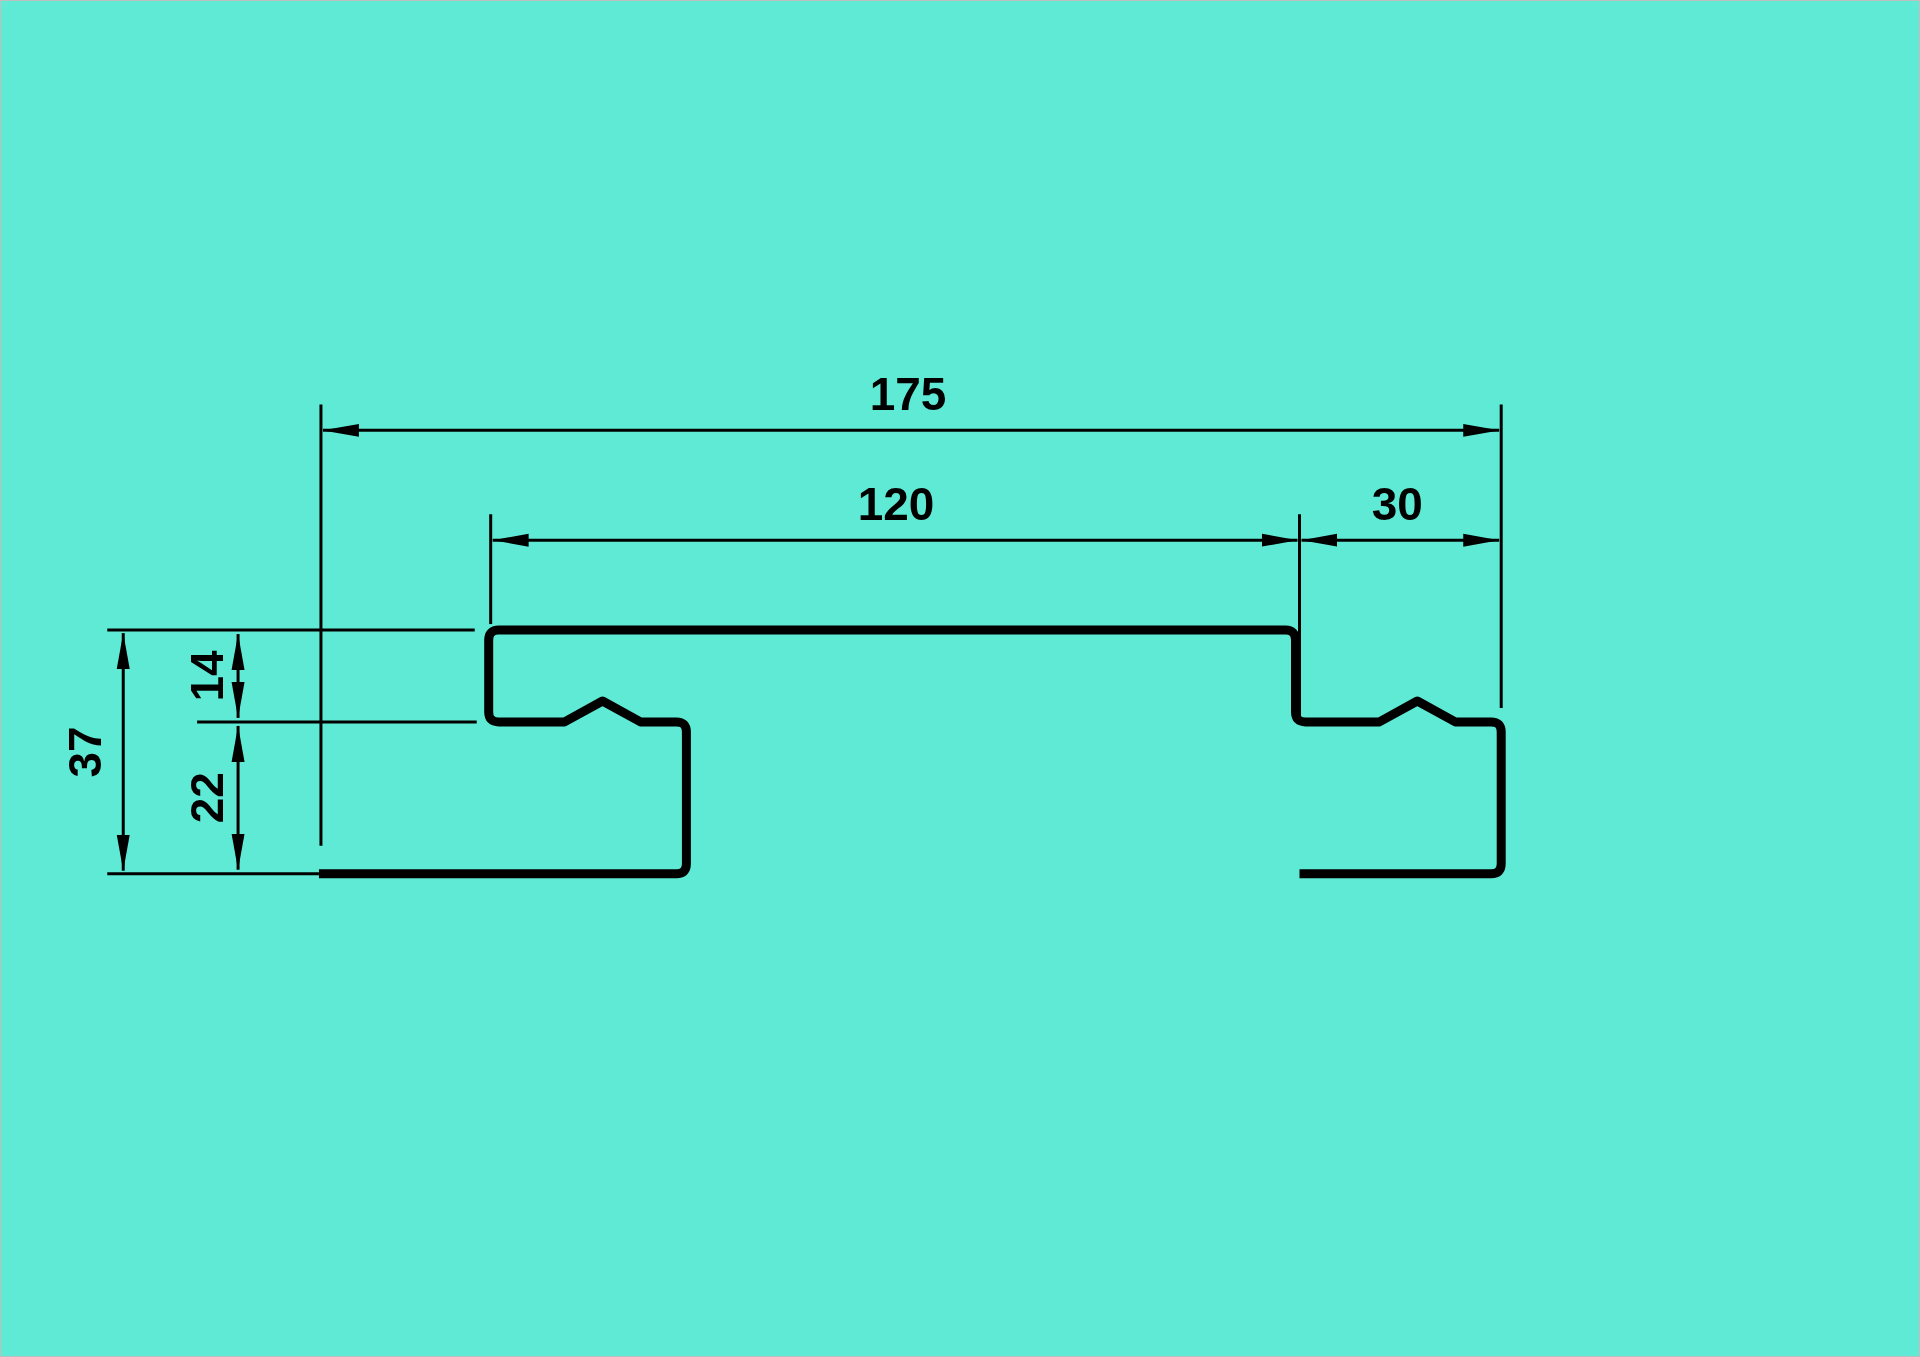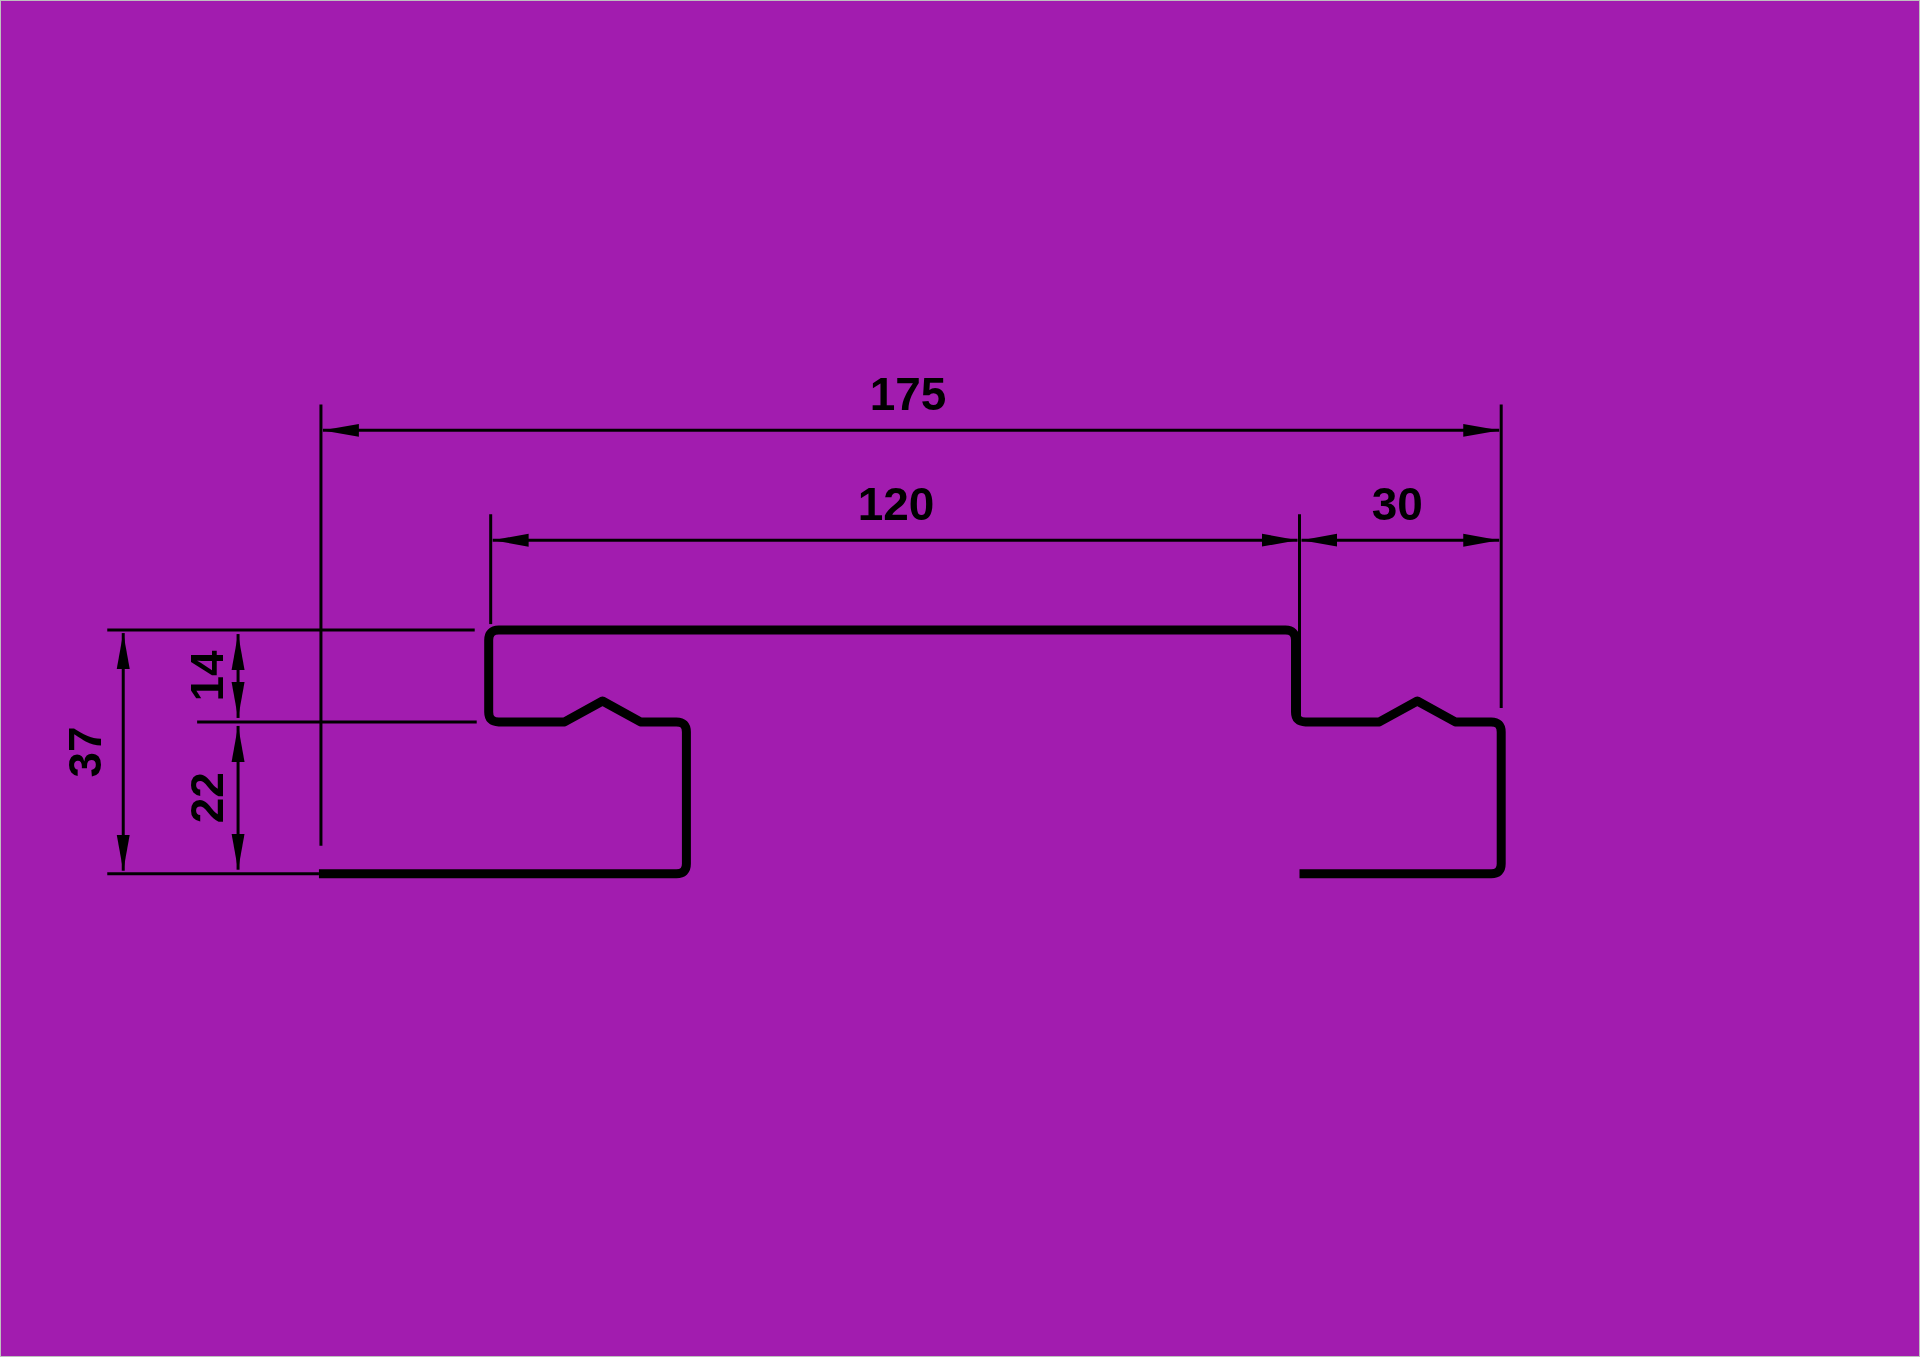--- a/index.html
+++ b/index.html
@@ -5,21 +5,21 @@
   html, body {
     margin: 0;
     padding: 0;
     background: #ffffff;
     font-family: "Liberation Sans", sans-serif;
   }
   .canvas-frame {
     position: relative;
     width: 1918px;
     height: 1355px;
-    background: #a21caf;
+    background: #5eead4;
     border: 1px solid #bfbfbf;
     overflow: hidden;
     text-decoration: underline;
   }
   svg { display: block; }
 
   .profile-line {
     fill: none;
     stroke: #000000;
     stroke-width: 9;

